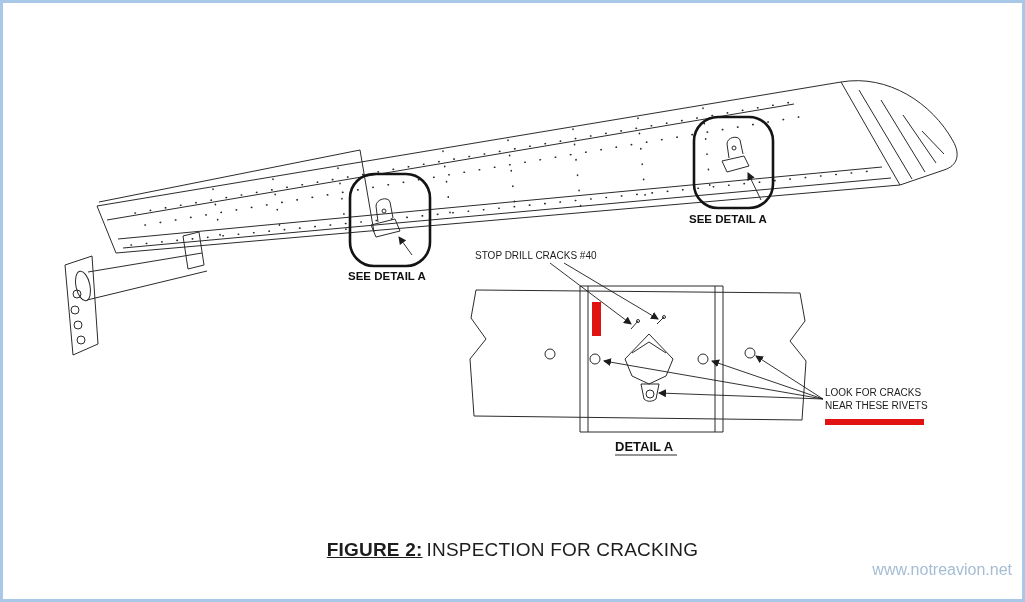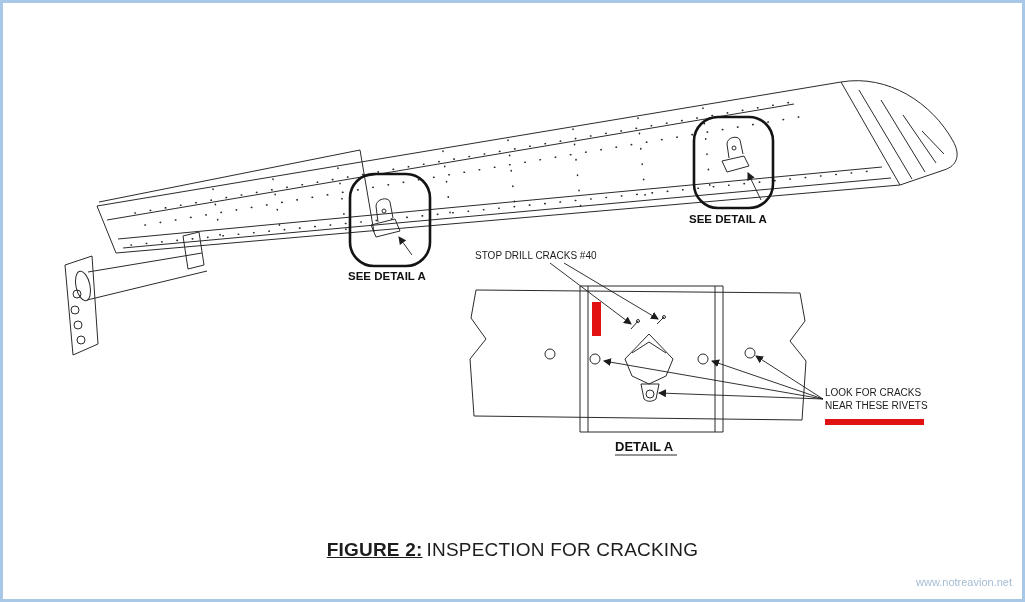--- a/index.html
+++ b/index.html
@@ -20,22 +20,22 @@
   .red{fill:#e01212;stroke:none;}
   .lbl{font:10px "Liberation Sans", sans-serif;fill:#1c1c1c;}
   .lbl-bold{font:bold 11.5px "Liberation Sans", sans-serif;fill:#111;}
   .lbl-title{font:bold 13px "Liberation Sans", sans-serif;fill:#111;}
   .caption{
     position:absolute;top:536px;left:0;width:100%;
     text-align:center;font-size:19px;color:#1d1d1d;letter-spacing:.2px;
   }
   .cap-prefix{font-weight:bold;text-decoration:underline;margin-right:4px;}
   .watermark{
-    position:absolute;right:10px;bottom:11px;
-    font-size:11px;color:#a4bcd4;
+    position:absolute;right:10px;bottom:20px;
+    font-size:16px;color:#a4bcd4;
   }
 </style>
 </head>
 <body>
 
 <div class="frame">
 
   <svg width="1025" height="602" viewBox="0 0 1025 602">
     <defs>
       <marker id="arw" markerWidth="8" markerHeight="8" refX="7" refY="4" orient="auto" markerUnits="userSpaceOnUse">

